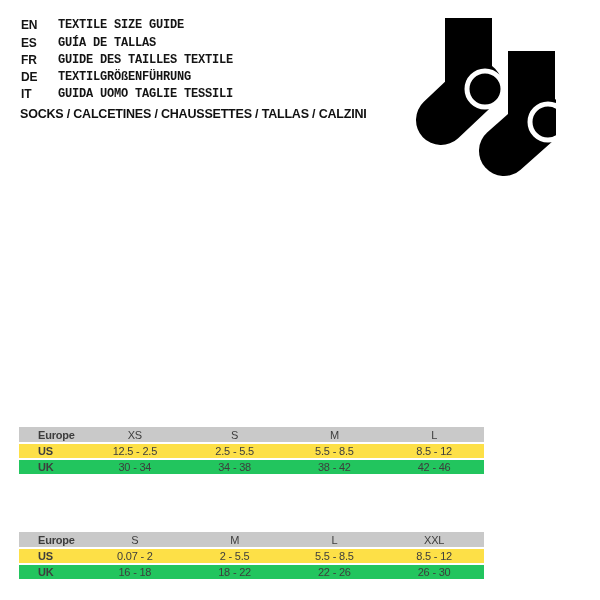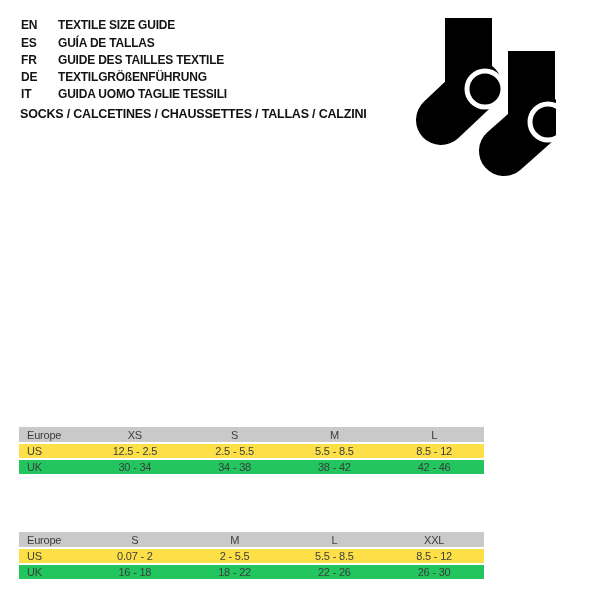--- a/index.html
+++ b/index.html
@@ -15,20 +15,21 @@
   
   .lang-row{position:absolute;left:21px;width:380px;height:17px;}
   .lang-code{
     position:absolute;left:0;top:0;
     font-size:12px;font-weight:bold;color:#141414;letter-spacing:-0.2px;
   }
   .lang-label{
     position:absolute;left:37px;top:0;
     font-size:12px;font-weight:bold;color:#141414;letter-spacing:-0.2px;
     white-space:nowrap;
+    font-family:Liberation Mono, monospace;
   }
   .category-line{
     position:absolute;left:20px;top:107px;
     font-size:12.5px;font-weight:bold;color:#111111;letter-spacing:-0.2px;
     white-space:nowrap;
   }
   
   .icon-box{position:absolute;left:405px;top:10px;width:160px;height:170px;}
   
   .tbl-title{
@@ -42,21 +43,21 @@
   }
   .tbl-head{background:#c9c9c9;height:15px;}
   .row-white{background:#fde047;height:14px;}
   .row-gray{background:#22c55e;height:14px;}
   .cell{
     flex:1 1 0;display:flex;align-items:center;justify-content:center;
     font-size:11px;color:#3d3d3d;letter-spacing:-0.2px;white-space:nowrap;
   }
   .cell.label{
     flex:0 0 66px;justify-content:flex-start;
-    padding-left:8px;box-sizing:border-box;
+    padding-left:19px;box-sizing:border-box;font-weight:bold;
   }
 </style>
 </head>
 <body>
 
 <div id="canvas">
 
   <div class="lang-row" style="top:18px">
     <span class="lang-code">EN</span>
     <span class="lang-label">TEXTILE SIZE GUIDE</span>

